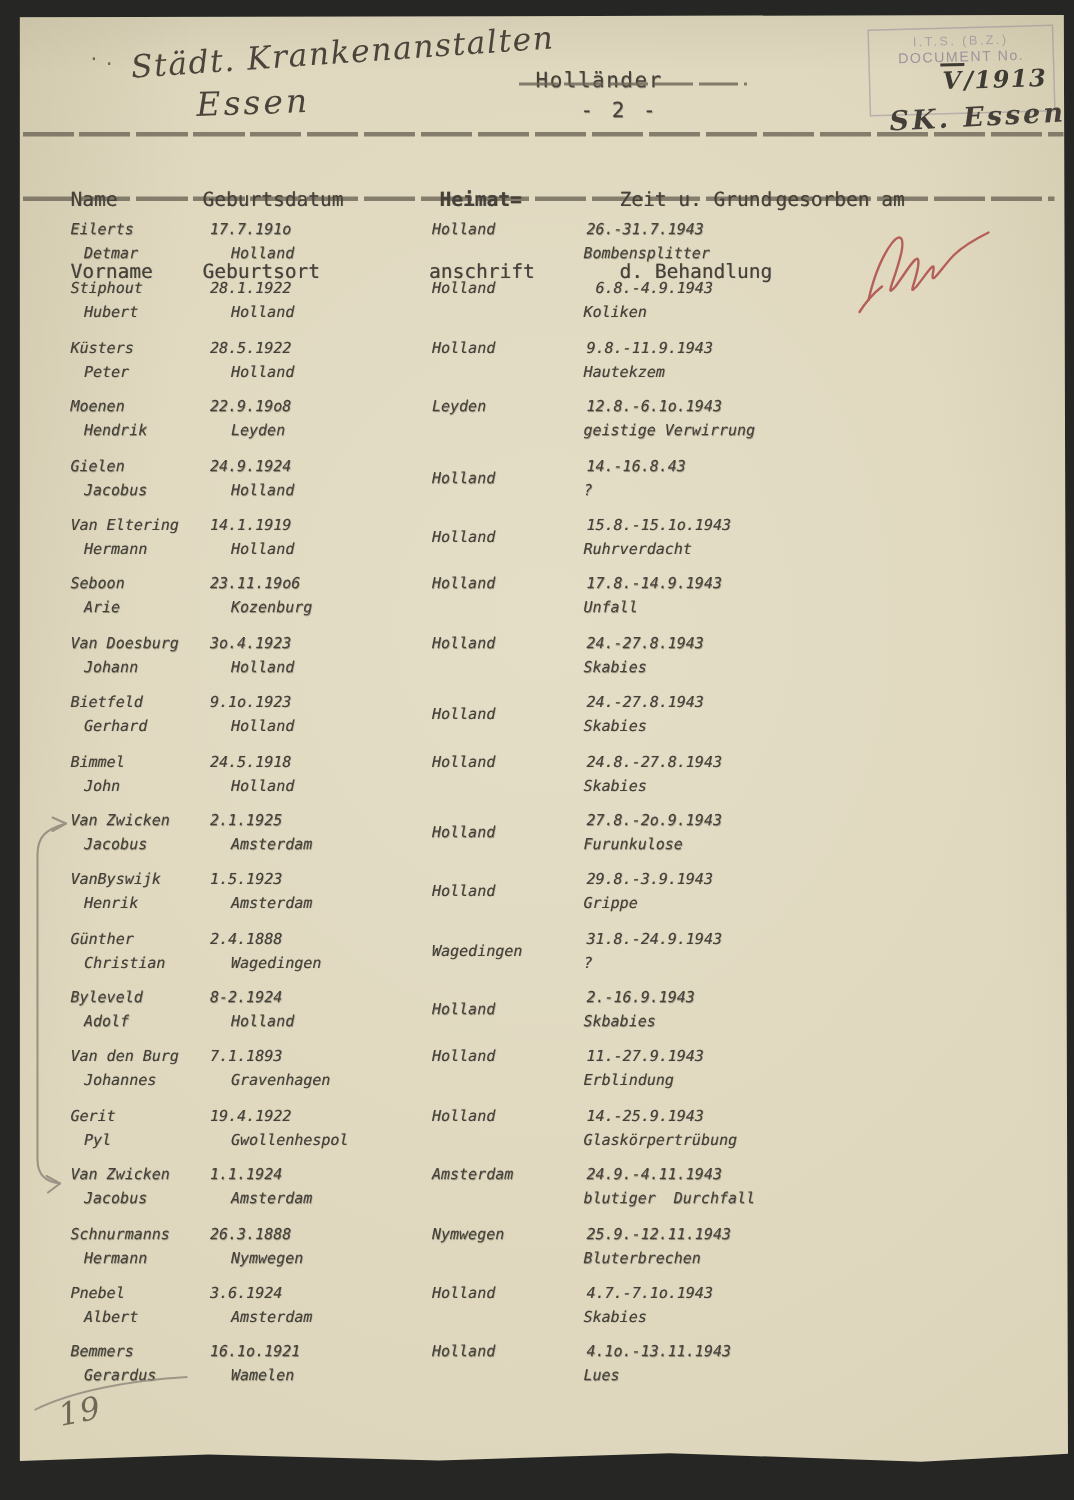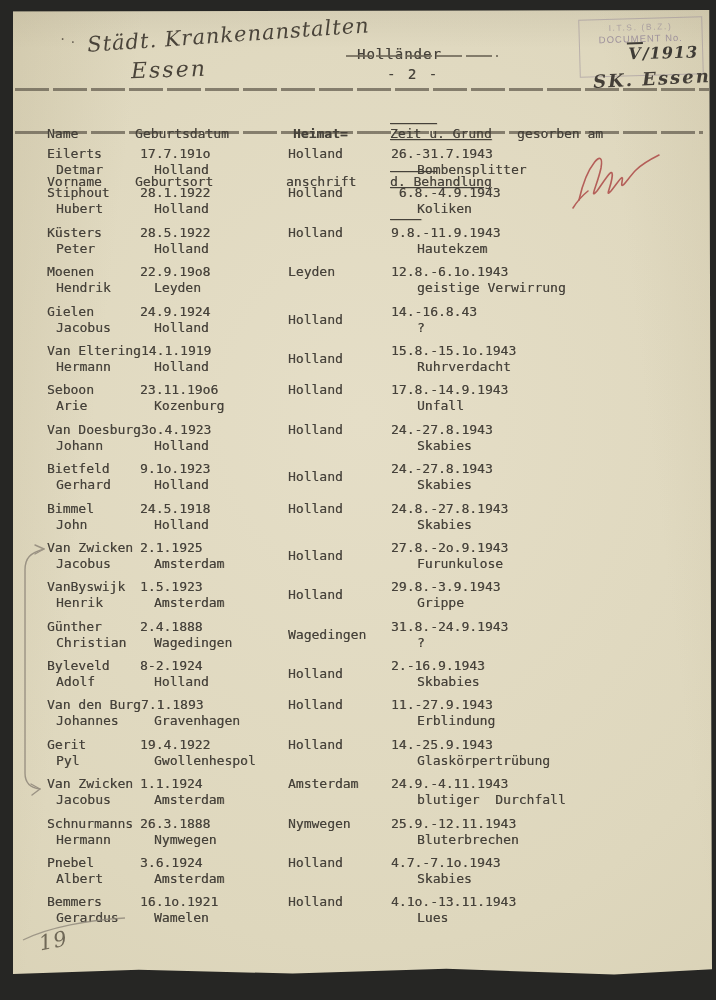--- a/index.html
+++ b/index.html
@@ -38,35 +38,35 @@
             letter-spacing:2px;color:#443f38;transform:rotate(-3deg);z-index:3;}
 
   
   .rule{position:absolute;height:2.5px;opacity:.78;
         background:repeating-linear-gradient(90deg,#6b6455 0 34px,rgba(0,0,0,0) 34px 38px);}
   .rule1{left:2px;width:694px;top:78px;}
   .rule2{left:2px;width:688px;top:121px;}
 
   
   .colhead{position:absolute;top:84px;font-size:13px;line-height:16px;white-space:pre;}
-  .ch0{left:34px;}  .ch1{left:122px;} .ch2{left:273px;} .ch3{left:377px;text-decoration:underline;} .ch4{left:504px;text-align:right;}
+  .ch0{left:34px;}  .ch1{left:122px;} .ch2{left:273px;} .ch3{left:400px;} .ch4{left:504px;text-align:right;}
   .ch2 .l1{text-indent:7px;display:block;font-weight:bold;}
   .colhead span{display:block;}
 
   
   .rows{position:absolute;left:0;top:136px;right:0;}
-  .row{position:relative;height:39.4px;font-size:13px;line-height:16px;}
+  .row{position:relative;height:39.4px;font-size:10px;line-height:16px;font-style:italic;}
   .row .l1,.row .l2{display:flex;white-space:pre;padding-left:34px;}
   .c-name{display:inline-block;min-width:93px;}
   .row .l2 .c-name{text-indent:9px;}
   .row .l2 .c-birth{padding-left:14px;}
   .c-heimat{position:absolute;left:275px;top:0;white-space:pre;}
   .row.mid .c-heimat{top:8px;}
   .c-zeit1{position:absolute;left:378px;top:0;white-space:pre;}
-  .c-zeit2{position:absolute;left:404px;top:16px;white-space:pre;text-align:right;}
+  .c-zeit2{position:absolute;left:376px;top:16px;white-space:pre;text-align:right;}
 
   
   .overlay{position:absolute;inset:0;pointer-events:none;}
   .sheet-no{position:absolute;left:26px;top:919px;font-size:21px;color:#6f6857;
             transform:rotate(-11deg);letter-spacing:1px;}
   .dots{position:absolute;left:46px;top:22px;color:#6b6457;font-size:12px;letter-spacing:3px;}
   .red-scribble{position:absolute;left:548px;top:124px;}
 </style>
 </head>
 <body>

